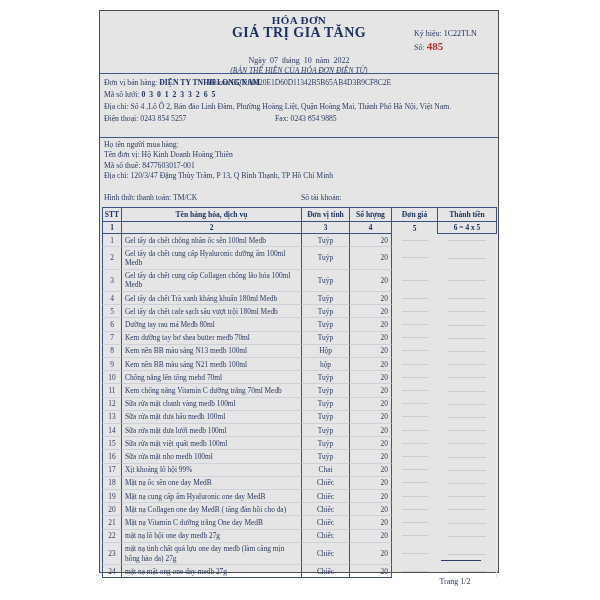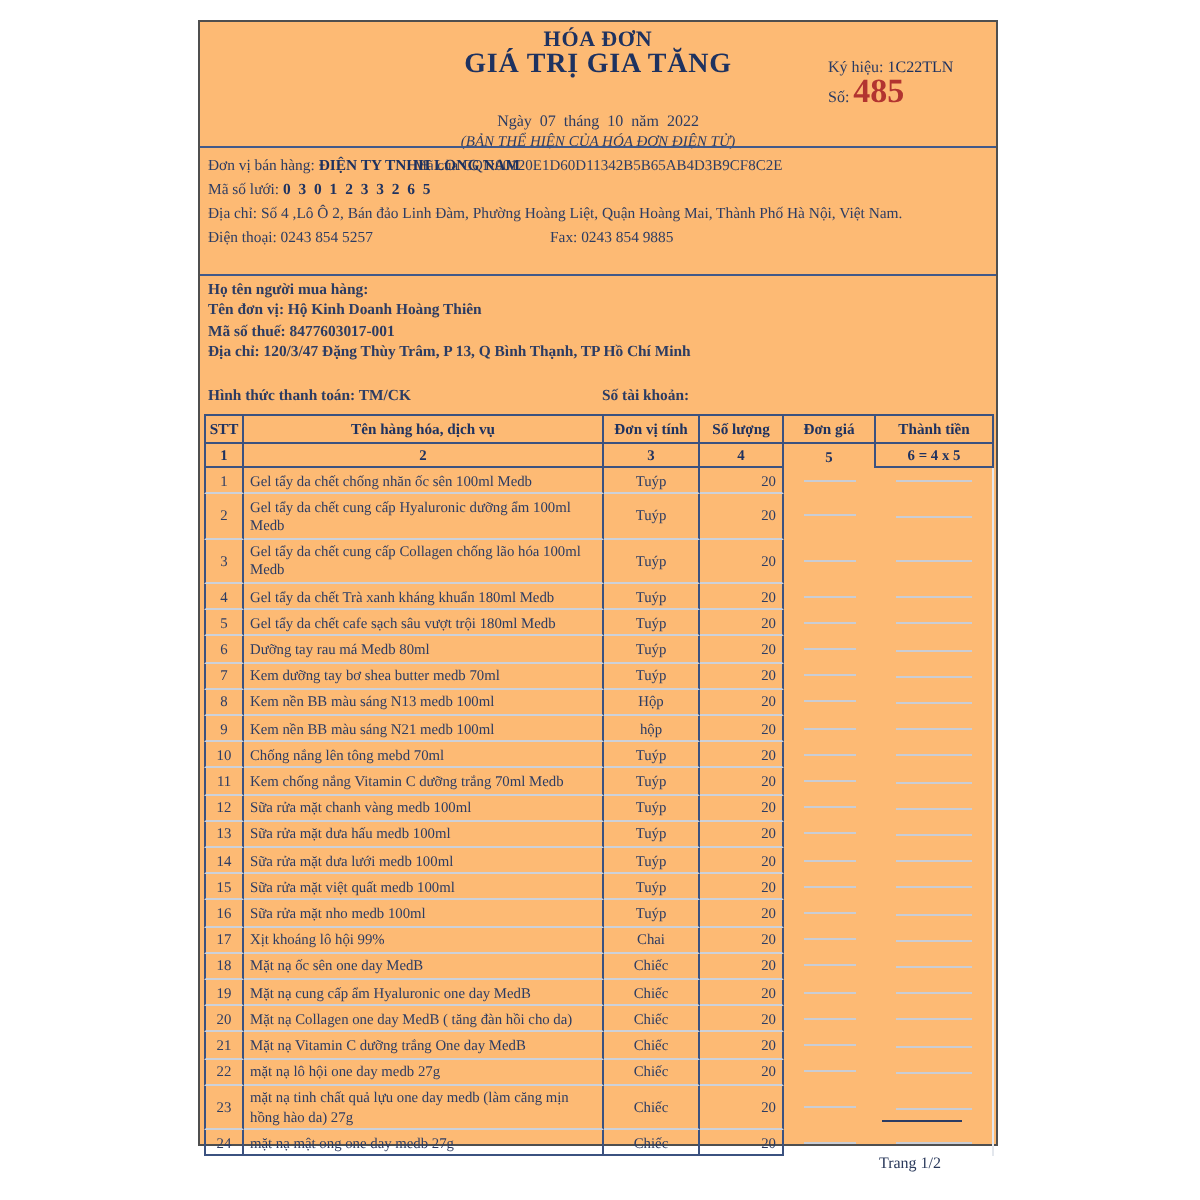--- a/index.html
+++ b/index.html
@@ -3,41 +3,41 @@
 <meta charset="utf-8">
 <style>
   html,body{margin:0;padding:0;}
   body{
     width:600px;height:600px;position:relative;background:#ffffff;
     font-family:"Liberation Serif", serif;color:#2c3c63;
     -webkit-font-smoothing:antialiased;
   }
   .page{
     position:absolute;left:99px;top:10px;width:400px;height:563px;
-    border:1px solid #4f4f4f;background:#fdba74;box-sizing:border-box;
+    border:1px solid #4f4f4f;background:#e5e5e5;box-sizing:border-box;
   }
   
   .title-block{position:absolute;top:4px;left:40px;right:40px;text-align:center;}
   .t1{font-size:11px;line-height:11px;font-weight:bold;color:#1e3260;letter-spacing:.4px;}
   .t2{font-size:14px;line-height:14px;font-weight:bold;color:#1e3260;letter-spacing:.4px;}
   .t3{font-size:8px;line-height:9px;margin-top:16px;word-spacing:2px;}
   .t4{font-size:7.5px;line-height:9px;margin-top:1px;font-style:italic;color:#2c3c63;}
   .t5{font-size:7.5px;line-height:9px;margin-top:3px;}
   .serial-block{position:absolute;top:17px;left:314px;font-size:8px;line-height:12px;white-space:nowrap;}
   .serial-value{font-weight:normal;color:#1e3260;}
-  .invoice-number{color:#b23430;font-weight:bold;font-size:17px;}
+  .invoice-number{color:#b23430;font-weight:bold;font-size:11px;}
   
   .divider{position:absolute;left:0;width:100%;border-top:1px solid #41598a;}
   
   .seller-block{position:absolute;top:66px;left:4px;right:3px;font-size:7.7px;line-height:11.9px;}
   .seller-name,.seller-tax-v{font-weight:bold;color:#1e3260;}
   .seller-tax-v{letter-spacing:1px;}
   .line{position:relative;white-space:nowrap;}
   .fax-part{position:absolute;left:171px;top:0;}
-  .buyer-block{position:absolute;top:129px;left:4px;right:3px;font-size:7.7px;line-height:10.3px;font-weight:bold;}
+  .buyer-block{position:absolute;top:129px;left:4px;right:3px;font-size:7.7px;line-height:10.3px;}
   .payment-line{margin-top:12px;position:relative;}
   .account-part{position:absolute;left:197px;top:0;}
   
   .items{
     position:absolute;top:196px;left:2px;width:395px;
     border-collapse:separate;border-spacing:0;font-size:7.4px;table-layout:fixed;
   }
   .items th{
     border-top:1px solid #3b5280;border-bottom:1px solid #3b5280;border-right:1px solid #3b5280;
     color:#1e3260;font-weight:bold;text-align:center;font-size:7.6px;padding:2px 1px;line-height:9px;

